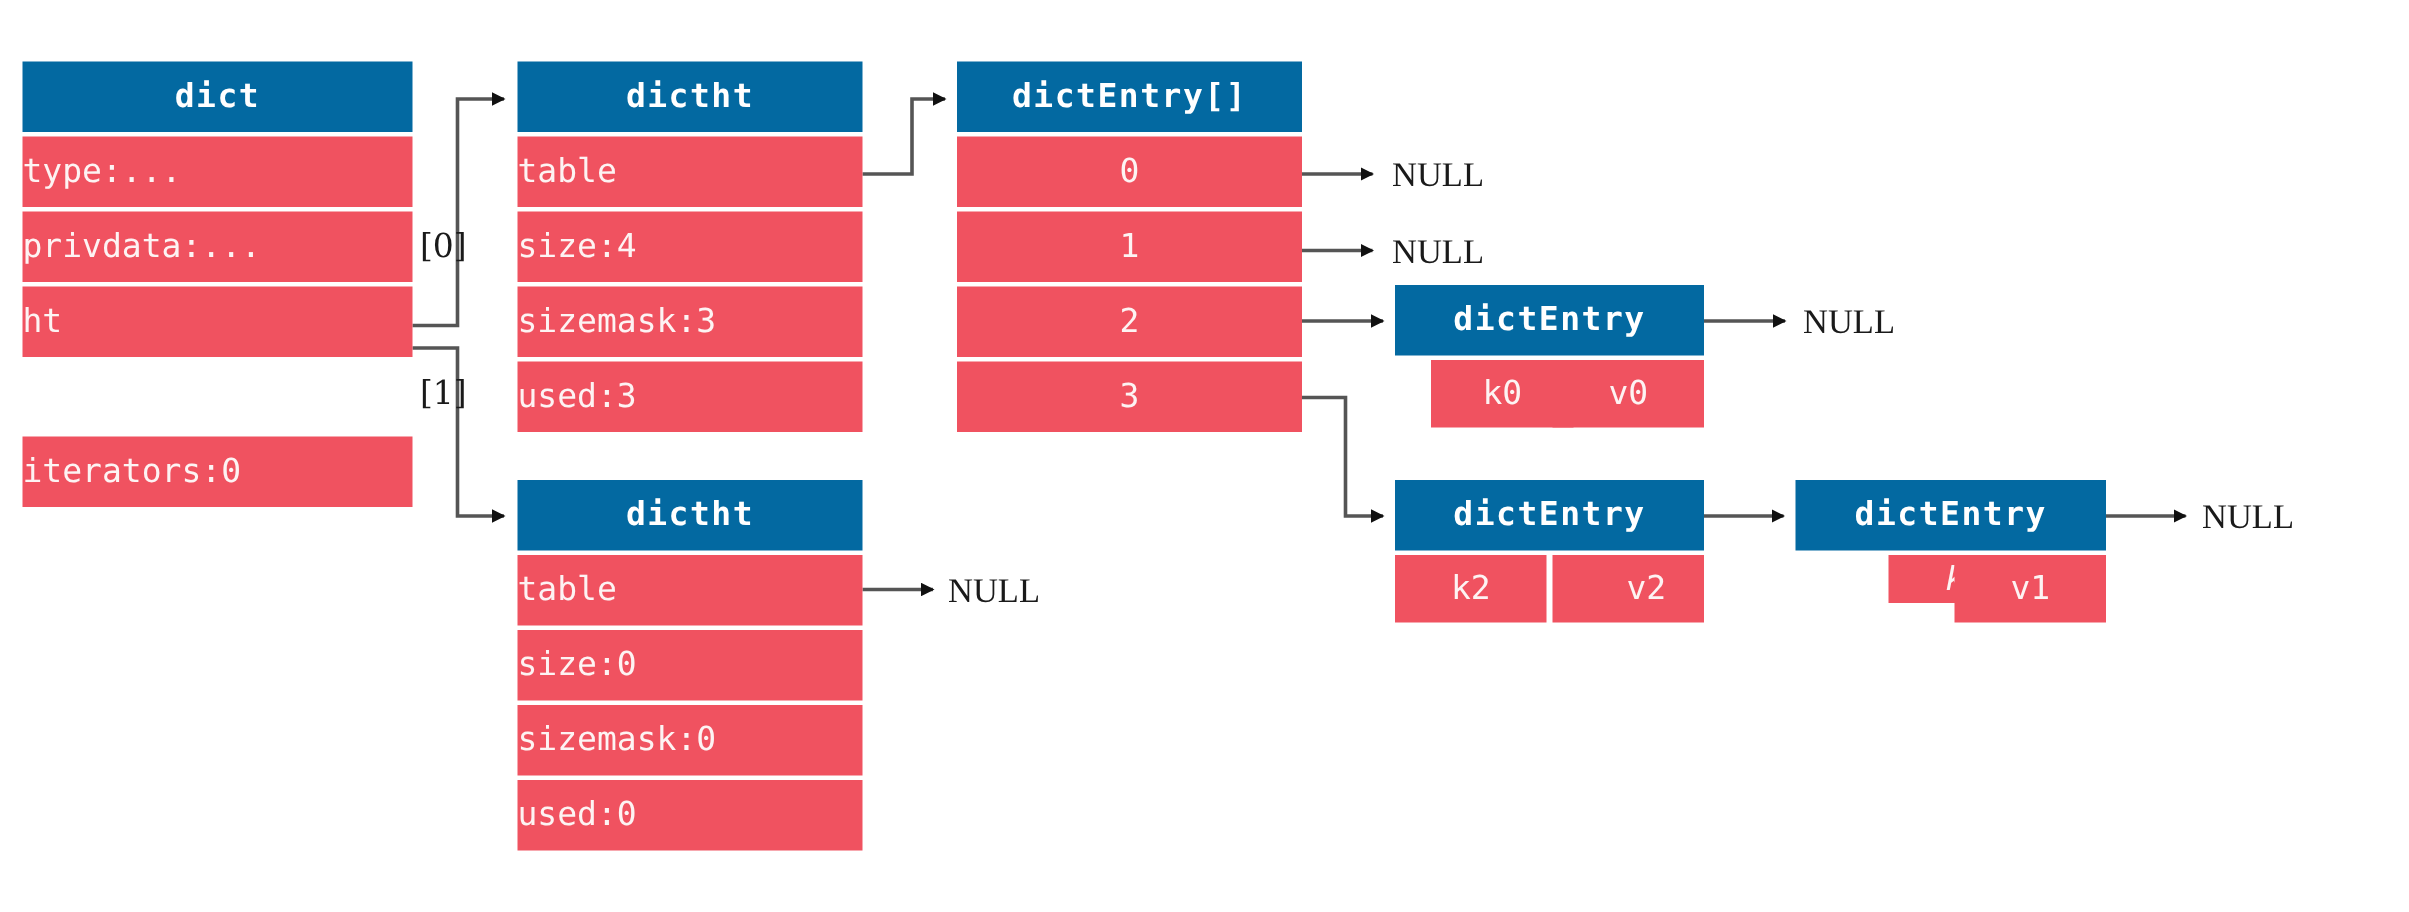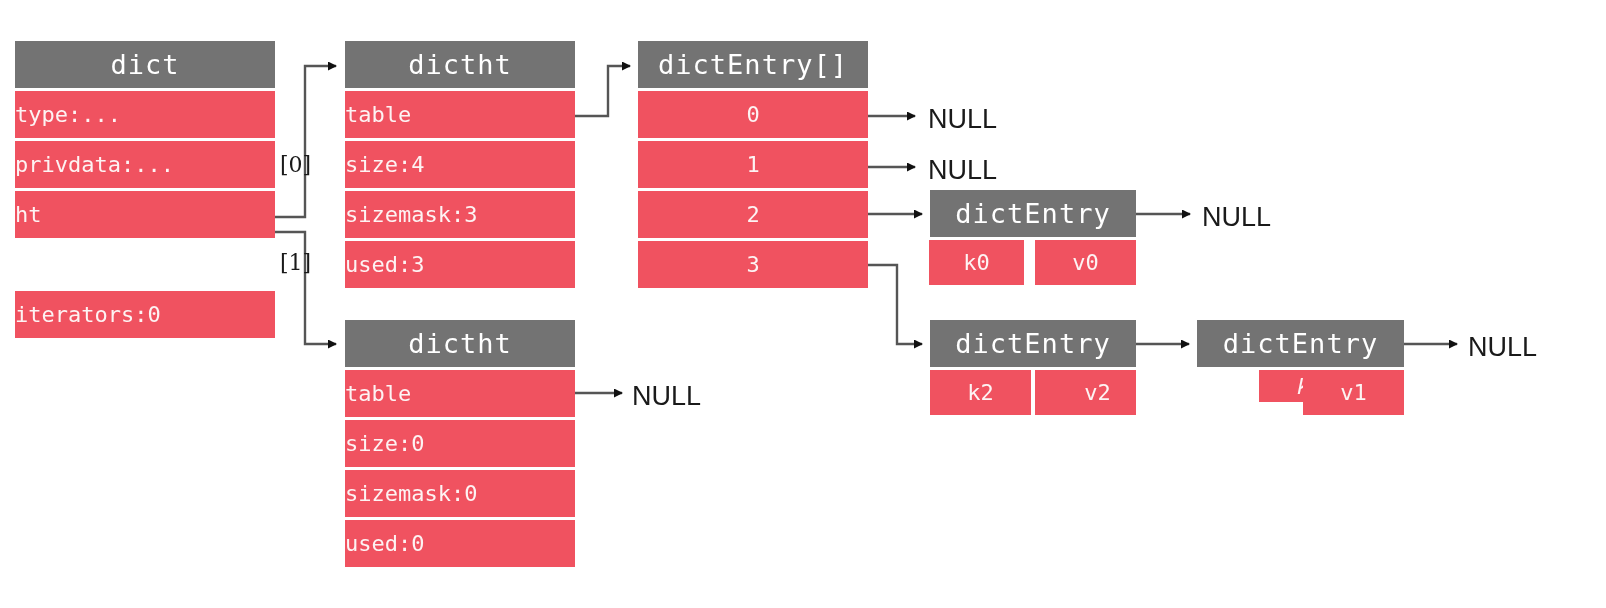--- a/index.html
+++ b/index.html
@@ -8,41 +8,41 @@
     background:#ffffff;
     font-family:"DejaVu Sans Mono", monospace;
     overflow:hidden;
     position:relative;
   }
   #stage{position:absolute;left:0;top:0;width:1606px;height:608px;}
 
   
   .box{position:absolute;box-sizing:border-box;}
   .hdr{
-    background:#737373;color:#ffffff;
+    background:#0369a1;color:#ffffff;
     font-family:"DejaVu Sans Mono", monospace;
-    font-weight:normal;font-size:27px;
+    font-weight:bold;font-size:22px;
     display:flex;align-items:center;justify-content:center;
     letter-spacing:1px;
   }
   .row{
     background:#f05260;color:#fdf3f3;
     font-family:"DejaVu Sans Mono", monospace;
     font-size:22px;
     display:flex;align-items:center;
     box-sizing:border-box;
   }
   .row.left{justify-content:flex-start;}
   .row.center{justify-content:center;}
 
   
   .nulltxt{
     position:absolute;
-    font-family:Liberation Sans, sans-serif;
-    font-size:27px;color:#1a1a1a;
+    font-family:Liberation Serif, serif;
+    font-size:23px;color:#1a1a1a;
     white-space:nowrap;
     display:flex;align-items:center;
   }
 
   
   .idx{
     position:absolute;
     font-family:"DejaVu Serif", serif;
     font-size:22px;color:#1a1a1a;
     white-space:nowrap;
@@ -113,21 +113,21 @@
   <div class="box hdr" style="left:638px;top:41px;width:230px;height:47px;">dictEntry[]</div>
   <div class="box row center" style="left:638px;top:91px;width:230px;height:47px;">0</div>
   <div class="box row center" style="left:638px;top:141px;width:230px;height:47px;">1</div>
   <div class="box row center" style="left:638px;top:191px;width:230px;height:47px;">2</div>
   <div class="box row center" style="left:638px;top:241px;width:230px;height:47px;">3</div>
 
   <div class="nulltxt" style="left:928px;top:104px;">NULL</div>
   <div class="nulltxt" style="left:928px;top:155px;">NULL</div>
 
   <div class="box hdr" style="left:930px;top:190px;width:206px;height:47px;">dictEntry</div>
-  <div class="box row center" style="left:929px;top:240px;width:95px;height:45px;">k0</div>
+  <div class="box row center" style="left:954px;top:240px;width:95px;height:45px;">k0</div>
   <div class="box row center" style="left:1035px;top:240px;width:101px;height:45px;">v0</div>
   <div class="nulltxt" style="left:1202px;top:202px;">NULL</div>
 
   <div class="box hdr" style="left:930px;top:320px;width:206px;height:47px;">dictEntry</div>
   <div class="box row center" style="left:930px;top:370px;width:101px;height:45px;">k2</div>
   <div class="box row center" style="left:1035px;top:370px;width:101px;height:45px;padding-left:24px;">v2</div>
 
   <div class="box hdr" style="left:1197px;top:320px;width:207px;height:47px;">dictEntry</div>
   <div class="box row center" style="left:1259px;top:370px;width:102px;height:32px;font-style:italic;">k1</div>
   <div class="box row center" style="left:1303px;top:370px;width:101px;height:45px;">v1</div>

